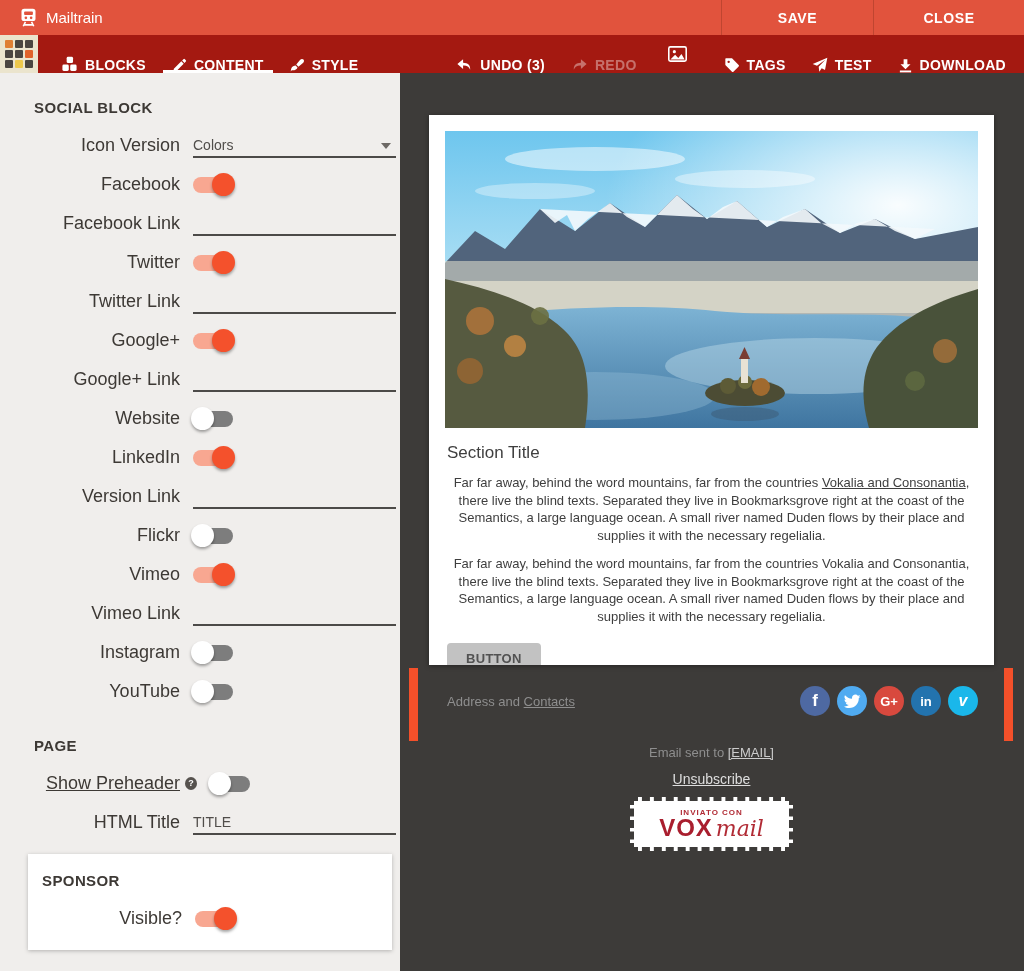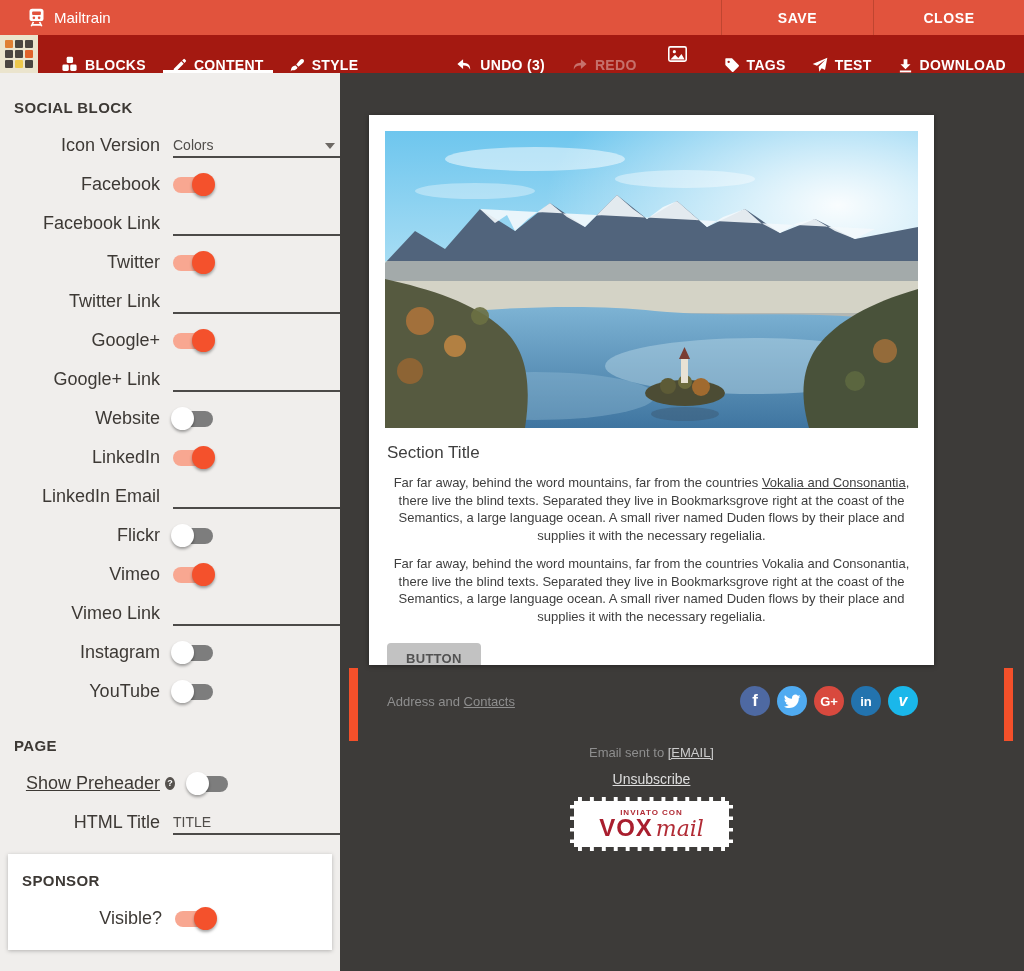--- a/index.html
+++ b/index.html
@@ -5,21 +5,21 @@
   * { box-sizing: border-box; }
   html,body { margin:0; padding:0; }
   body {
     width:1024px; height:971px; overflow:hidden;
     font-family:"Liberation Sans", sans-serif;
     background:#3d3b39;
   }
 
   
   .topbar { height:35px; background:#e1533d; display:flex; align-items:stretch; color:#fff; }
-  .brand { display:flex; align-items:center; gap:7px; padding:0 26px; }
+  .brand { display:flex; align-items:center; gap:7px; padding:0 18px; }
   .brand svg { display:block; }
   .brand-title { font-size:15px; color:#fff; }
   .topbar-actions { margin-left:auto; display:flex; align-items:stretch; }
   .top-btn { display:flex; align-items:center; justify-content:center;
              font-size:14px; font-weight:bold; letter-spacing:.6px;
              border-left:1px solid #bf4530; cursor:pointer; }
   .top-btn.save { width:152px; }
   .top-btn.close { width:151px; }
 
   
@@ -32,21 +32,21 @@
   .tool-tab.active::after { content:""; position:absolute; left:4px; right:4px; bottom:0; height:3px; background:#fff; }
   .tool-tab svg { display:block; }
   .tool-tab.disabled { color:rgba(255,255,255,.38); }
   .tool-tab.disabled svg { opacity:.38; }
   .grp-undo { margin-left:72px; }
   .grp-right { margin-left:auto; display:flex; align-items:stretch; }
   .icon-btn { display:flex; align-items:center; padding:0 12px; cursor:pointer; }
 
   
   .main { display:flex; height:898px; }
-  .left-panel { width:340px; background:#f0eeec; overflow:hidden; padding-bottom:10px; }
+  .left-panel { width:400px; background:#f0eeec; overflow:hidden; padding-bottom:10px;padding-left:20px; }
   .preview { flex:1; position:relative; background:#3d3b39; }
 
   
   .section-title { font-size:15px; font-weight:bold; color:#3d3935; letter-spacing:.4px; margin:26px 0 10px 14px; }
   .prow { display:flex; align-items:center; height:39px; }
   .prow-label { width:160px; text-align:right; font-size:18px; color:#3d3935; flex:none; }
   .prow-label.linkish { text-decoration:underline; }
   .help-badge { display:inline-block; width:13px; height:13px; border-radius:50%; background:#56524e;
                 color:#fff; font-size:9px; font-weight:bold; text-align:center; line-height:13px;
                 margin-left:5px; vertical-align:1px; }
@@ -299,21 +299,21 @@
       </div>
       <div class="prow">
         <span class="prow-label">LinkedIn</span>
         <div class="prow-control">
           <div class="toggle on">
             <span class="knob"></span>
           </div>
         </div>
       </div>
       <div class="prow">
-        <span class="prow-label">LinkedIn Email</span>
+        <span class="prow-label">Version Link</span>
         <div class="prow-control">
           <div class="uline">
             <span></span>
           </div>
         </div>
       </div>
       <div class="prow">
         <span class="prow-label">Flickr</span>
         <div class="prow-control">
           <div class="toggle off">

